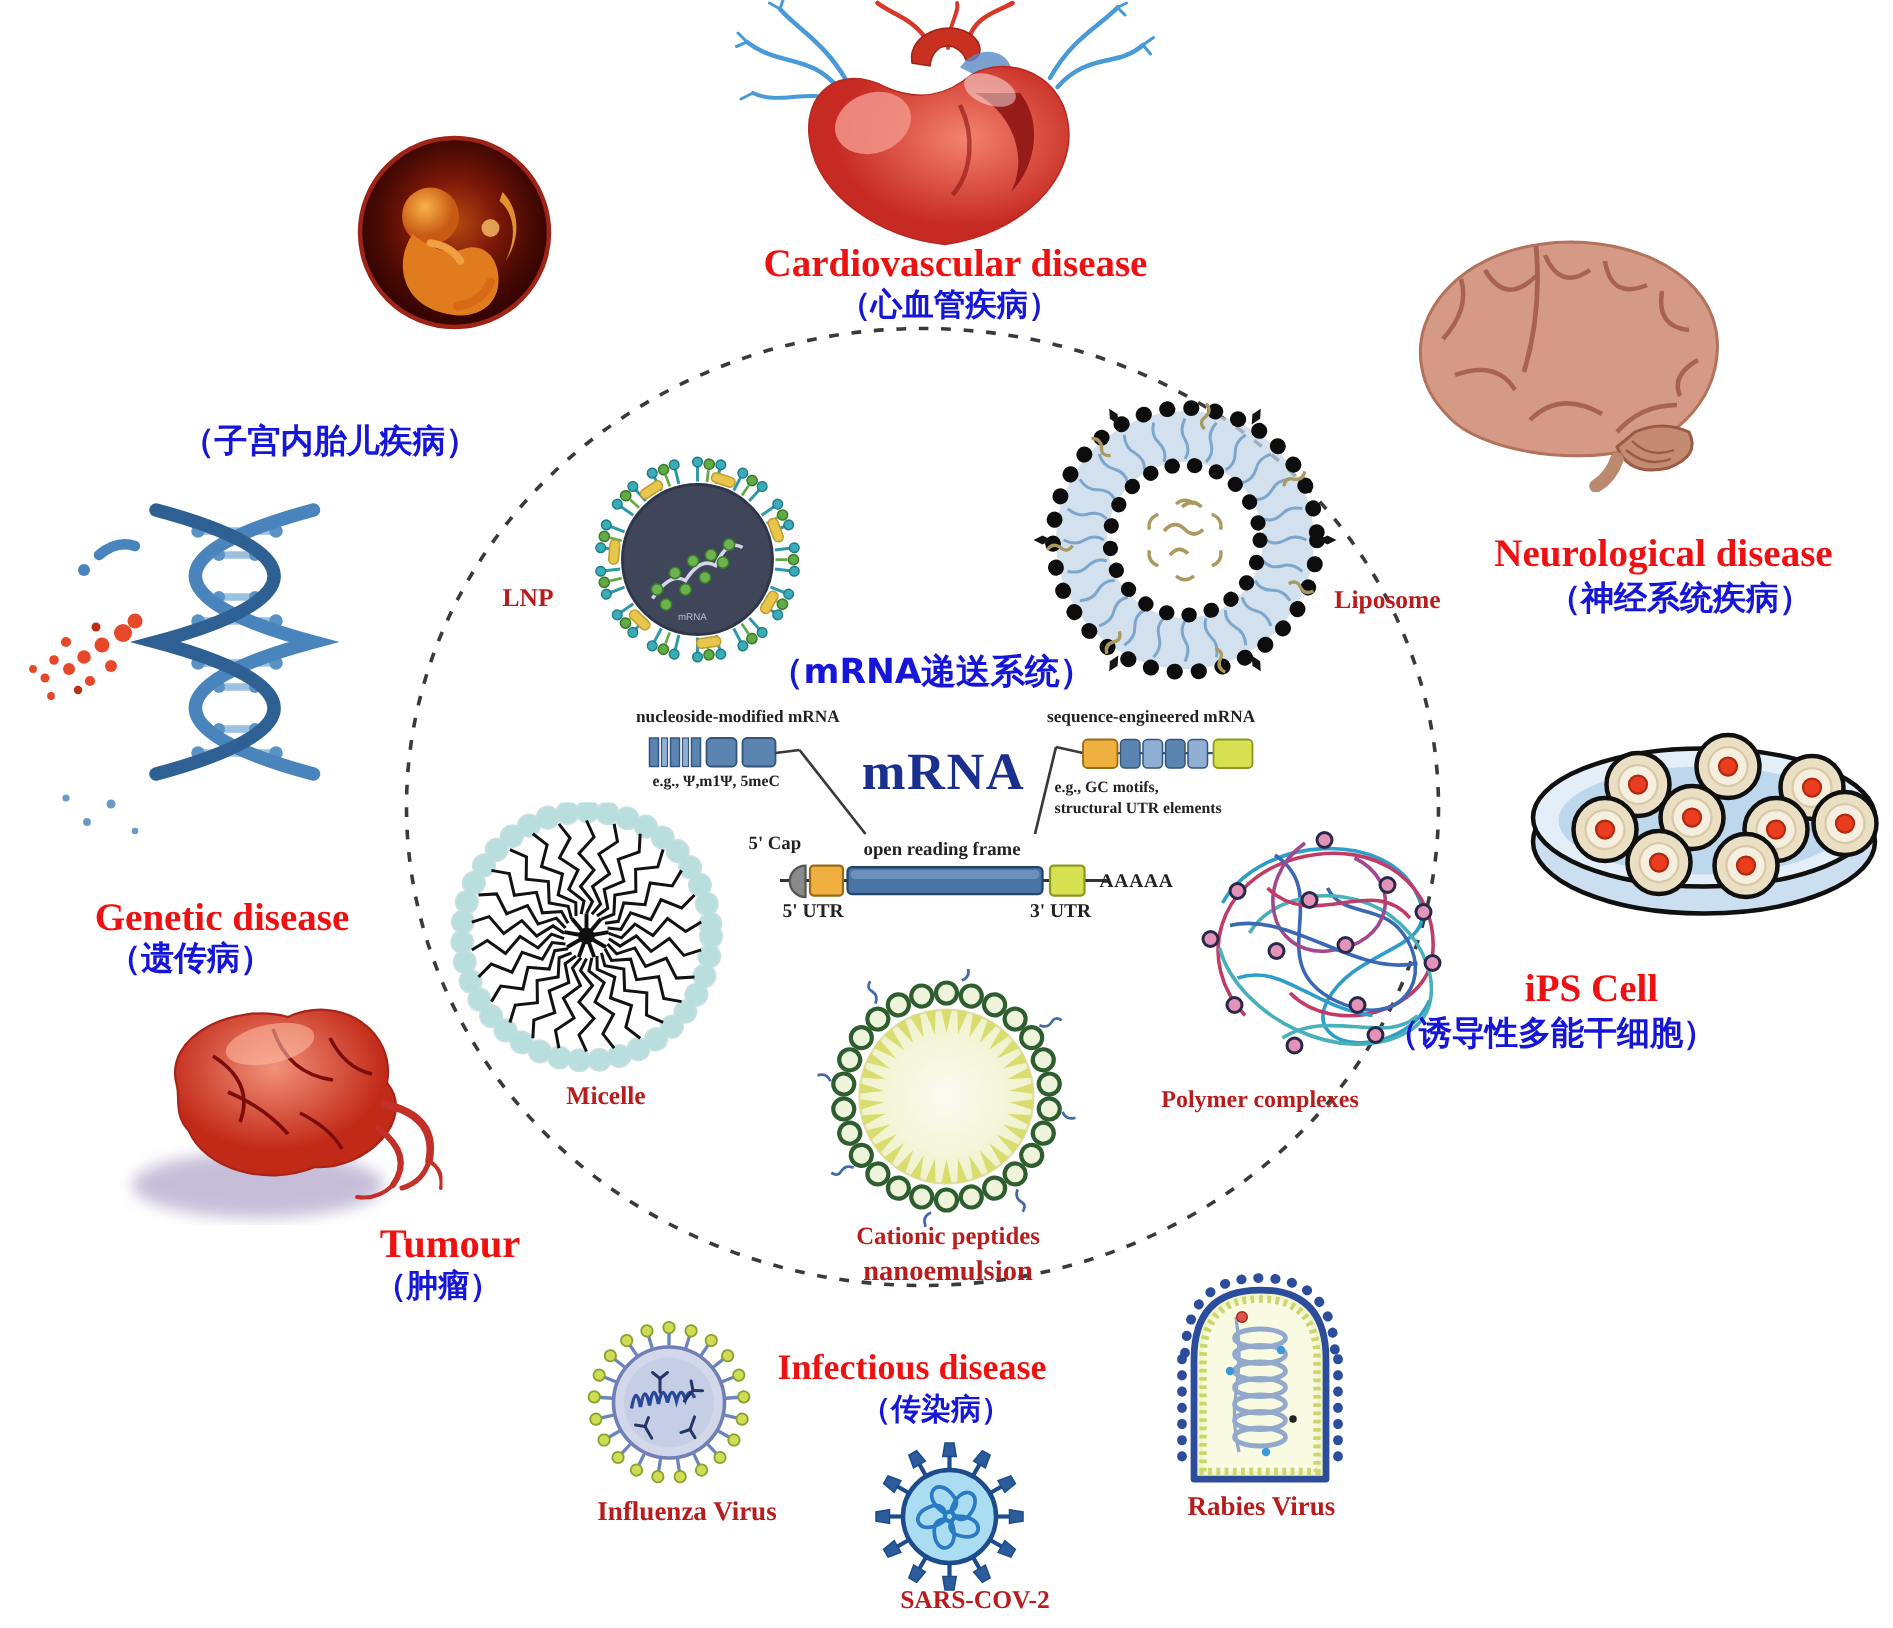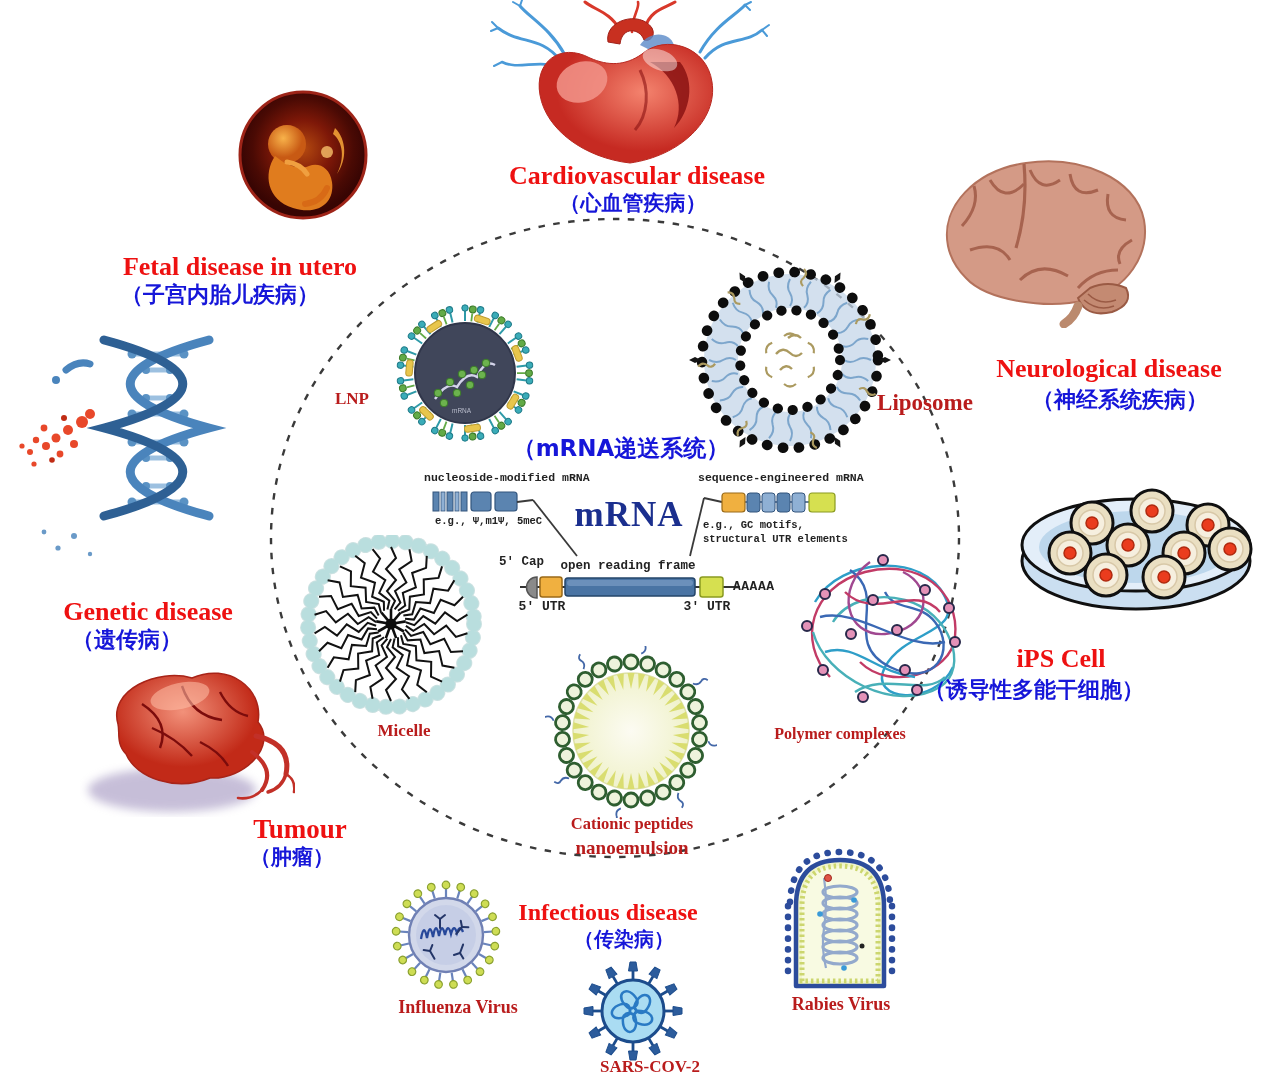--- a/index.html
+++ b/index.html
@@ -5,21 +5,21 @@
   *{margin:0;padding:0;box-sizing:border-box}
   body{background:#ffffff;display:flex;justify-content:center}
   .canvas{position:relative;width:1262px;height:1085px;background:#fff;overflow:hidden;
           font-family:"Liberation Sans",sans-serif}
   .abs{position:absolute}
   .lbl{position:absolute;white-space:nowrap;font-weight:bold;line-height:1.05}
   .ctr{transform:translateX(-50%);text-align:right}
   .en{font-family:"Liberation Serif","DejaVu Serif",serif;color:var(--disease_red,#ee1111)}
   .zh{font-family:"DejaVu Sans","Liberation Sans",sans-serif;color:var(--chinese_blue,#1616d9)}
   .carrier{font-family:"Liberation Serif","DejaVu Serif",serif;color:#b91c1c}
-  .tech{font-family:Liberation Mono, monospace;color:#222}
+  .tech{font-family:Liberation Serif, serif;color:#222}
   .navy{font-family:"Liberation Serif","DejaVu Serif",serif;color:var(--mrna_navy,#1b2f8e)}
 </style>
 </head>
 <body>
 
 <div class="canvas">
 
   <svg class="abs" style="left:262px;top:210px" width="706" height="656">
     <ellipse cx="353" cy="328" rx="344" ry="319" fill="none" stroke="#3a3a3a" stroke-width="2.4" stroke-dasharray="6.5 8.5"></ellipse>
   </svg>
@@ -895,21 +895,20 @@
       <rect x="115" y="92" width="22" height="20" rx="2.5" fill="#f0b040" stroke="#9a6a18" stroke-width="1.5"></rect>
       <rect x="140" y="93" width="130" height="18" rx="3" fill="#4a74a4" stroke="#24456a" stroke-width="1.5"></rect>
       <rect x="142" y="95" width="126" height="6" rx="3" fill="#7a9cc4" opacity="0.7"></rect>
       <rect x="275" y="92" width="23" height="20" rx="2.5" fill="#d6e050" stroke="#8a9a20" stroke-width="1.5"></rect>
     </g>
   </svg>
 
   <div class="lbl en ctr" style="left:637px;top:162px;font-size:26px">Cardiovascular disease</div>
   <div class="lbl zh ctr" style="left:633px;top:192px;font-size:21px">（心血管疾病）</div>
 
-  <div class="lbl en ctr" style="left:240px;top:253px;font-size:26px">Fetal disease in utero</div>
   <div class="lbl zh ctr" style="left:220px;top:283px;font-size:22px">（子宫内胎儿疾病）</div>
 
   <div class="lbl en ctr" style="left:148px;top:598px;font-size:26px">Genetic disease</div>
   <div class="lbl zh ctr" style="left:127px;top:628px;font-size:22px">（遗传病）</div>
 
   <div class="lbl en ctr" style="left:300px;top:815px;font-size:27px">Tumour</div>
   <div class="lbl zh ctr" style="left:292px;top:846px;font-size:21px">（肿瘤）</div>
 
   <div class="lbl en ctr" style="left:608px;top:900px;font-size:24px">Infectious disease</div>
   <div class="lbl zh ctr" style="left:624px;top:929px;font-size:20px">（传染病）</div>
@@ -918,21 +917,21 @@
   <div class="lbl zh ctr" style="left:1120px;top:388px;font-size:22px">（神经系统疾病）</div>
 
   <div class="lbl en ctr" style="left:1061px;top:645px;font-size:26px">iPS Cell</div>
   <div class="lbl zh ctr" style="left:1034px;top:678px;font-size:22px">（诱导性多能干细胞）</div>
 
 
   <div class="lbl zh ctr" style="left:621px;top:436px;font-size:23px">（mRNA递送系统）</div>
   <div class="lbl navy ctr" style="left:629px;top:497px;font-size:35px;letter-spacing:1px">mRNA</div>
 
   <div class="lbl carrier ctr" style="left:352px;top:390px;font-size:17px">LNP</div>
-  <div class="lbl carrier ctr" style="left:925px;top:391px;font-size:23px">Liposome</div>
+  <div class="lbl carrier ctr" style="left:925px;top:391px;font-size:17px">Liposome</div>
   <div class="lbl carrier ctr" style="left:404px;top:722px;font-size:17px">Micelle</div>
   <div class="lbl carrier ctr" style="left:840px;top:726px;font-size:16px">Polymer complexes</div>
   <div class="lbl carrier ctr" style="left:632px;top:815px;font-size:16.5px">Cationic peptides</div>
   <div class="lbl carrier ctr" style="left:632px;top:838px;font-size:19px">nanoemulsion</div>
 
   <div class="lbl carrier ctr" style="left:458px;top:998px;font-size:18px">Influenza Virus</div>
   <div class="lbl carrier ctr" style="left:650px;top:1058px;font-size:17px">SARS-COV-2</div>
   <div class="lbl carrier ctr" style="left:841px;top:995px;font-size:18px">Rabies Virus</div>
 
   <div class="lbl tech" style="left:424px;top:472px;font-size:11.5px">nucleoside-modified mRNA</div>

